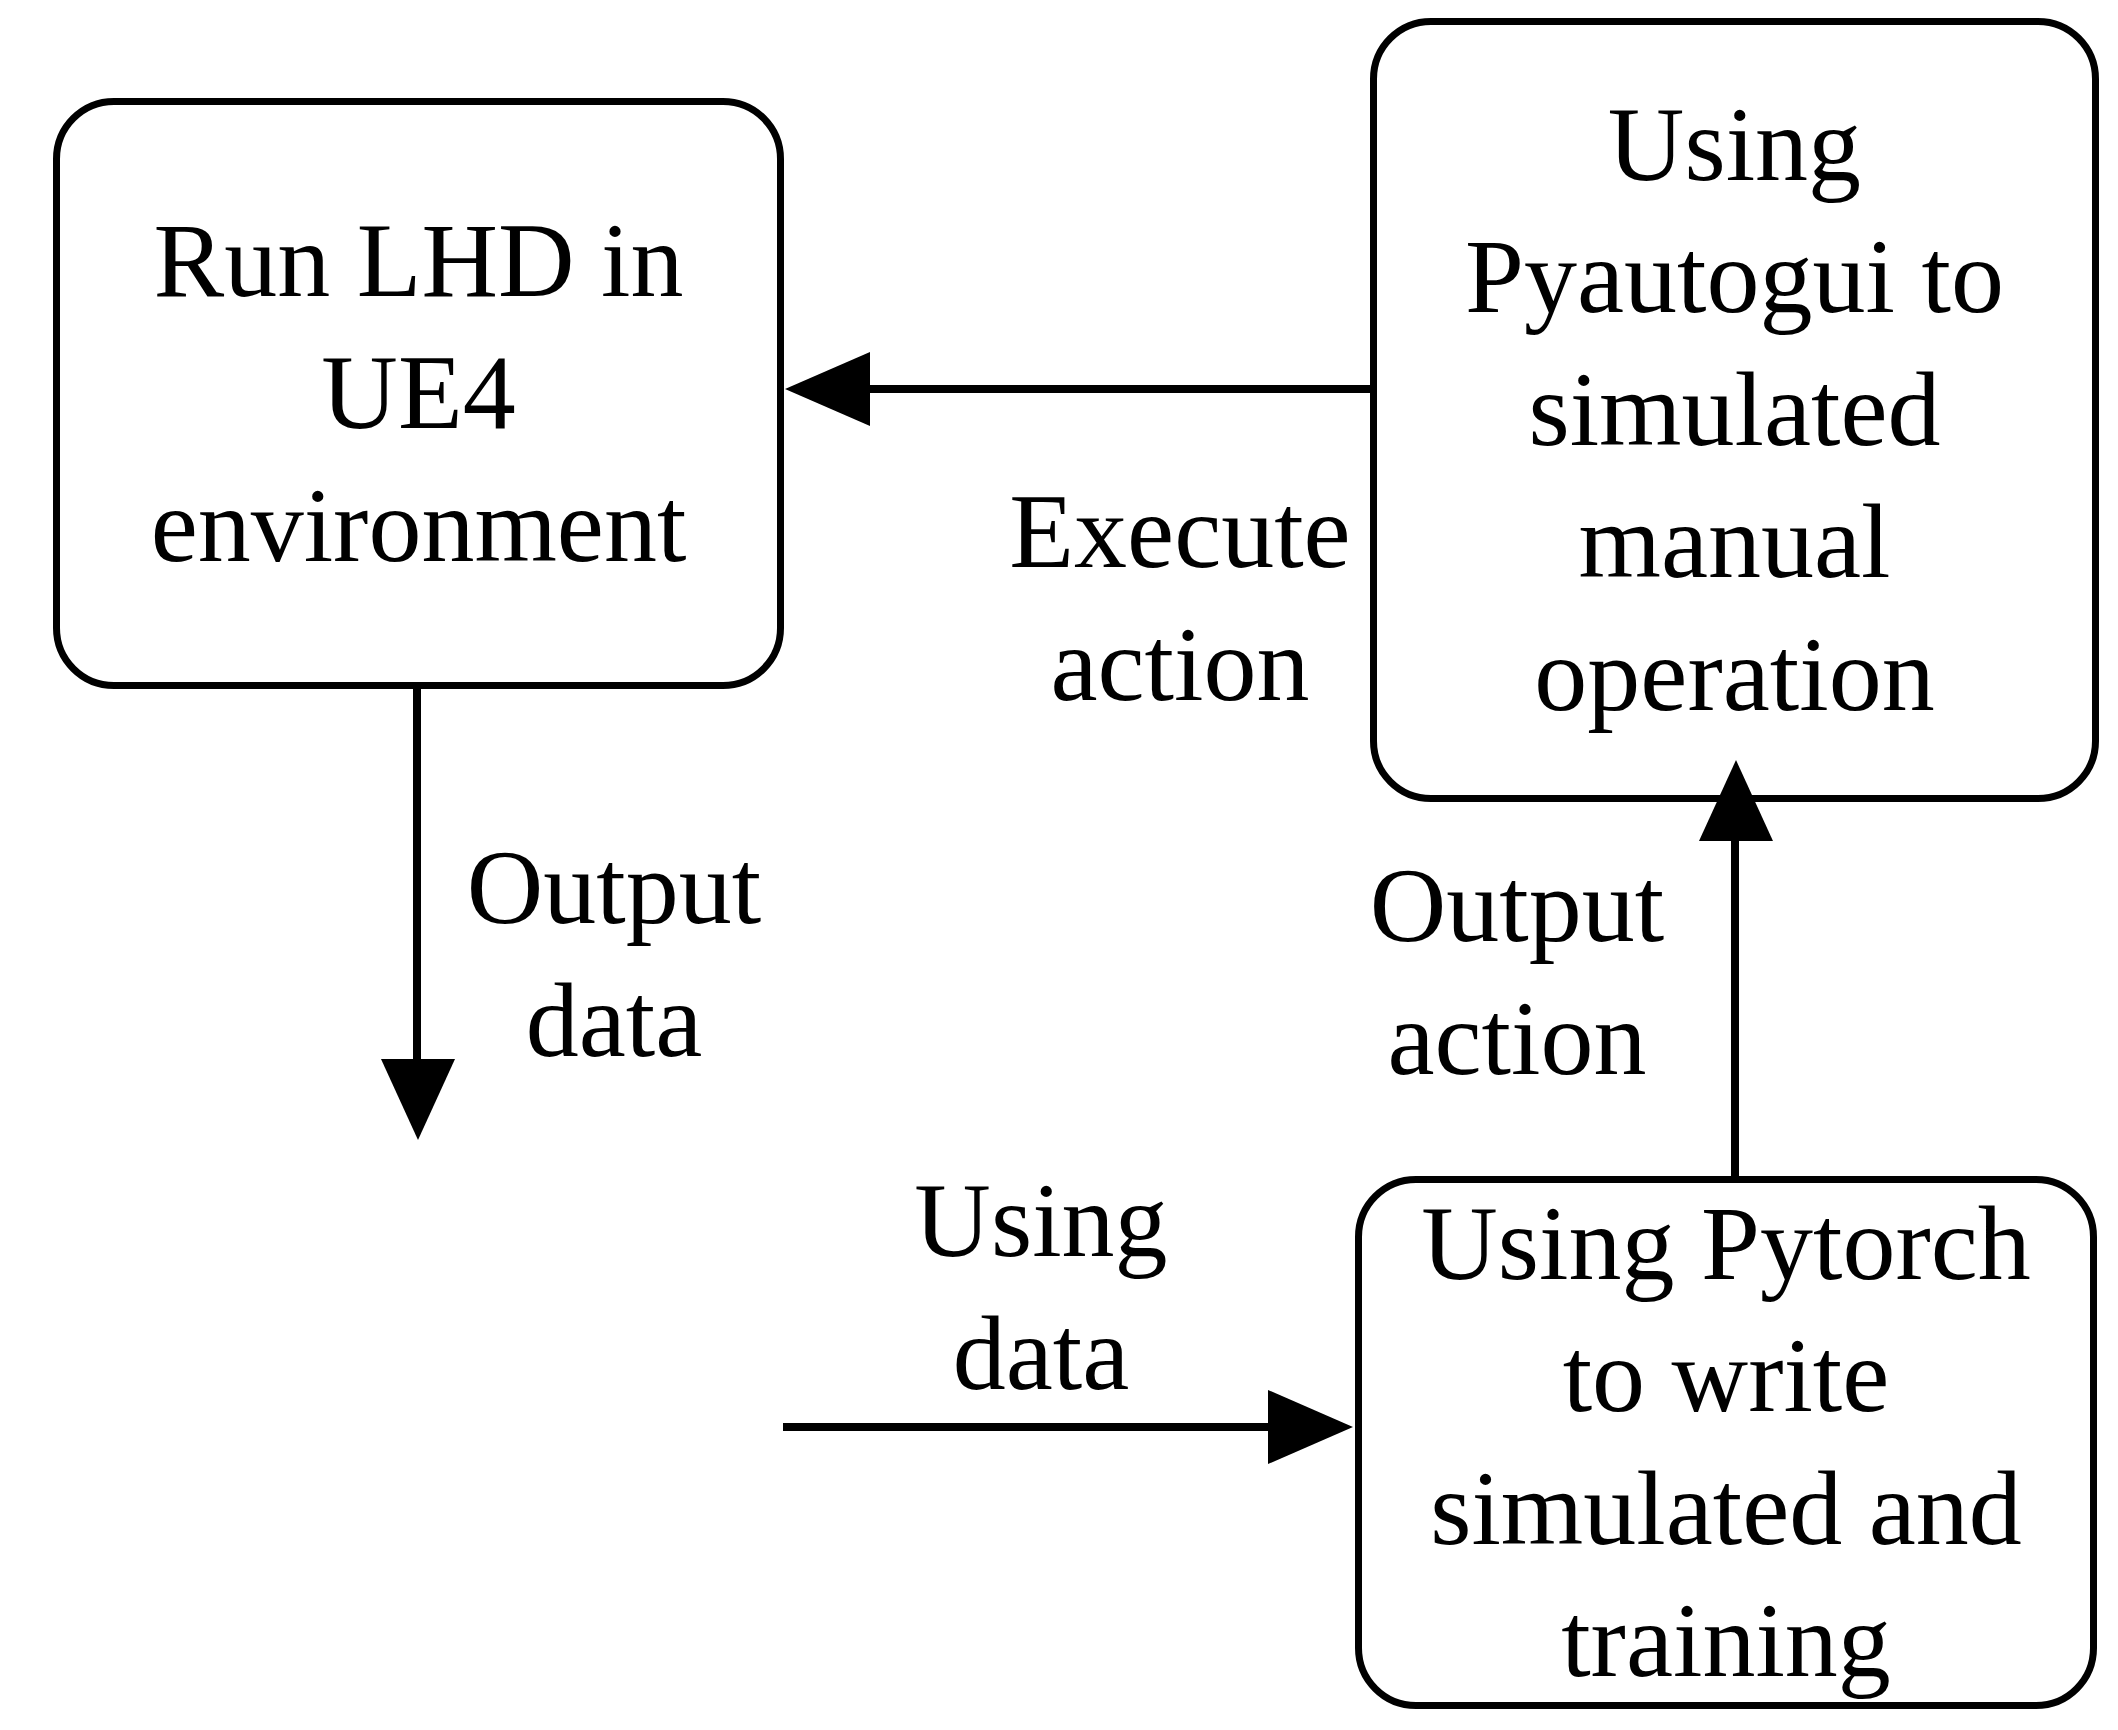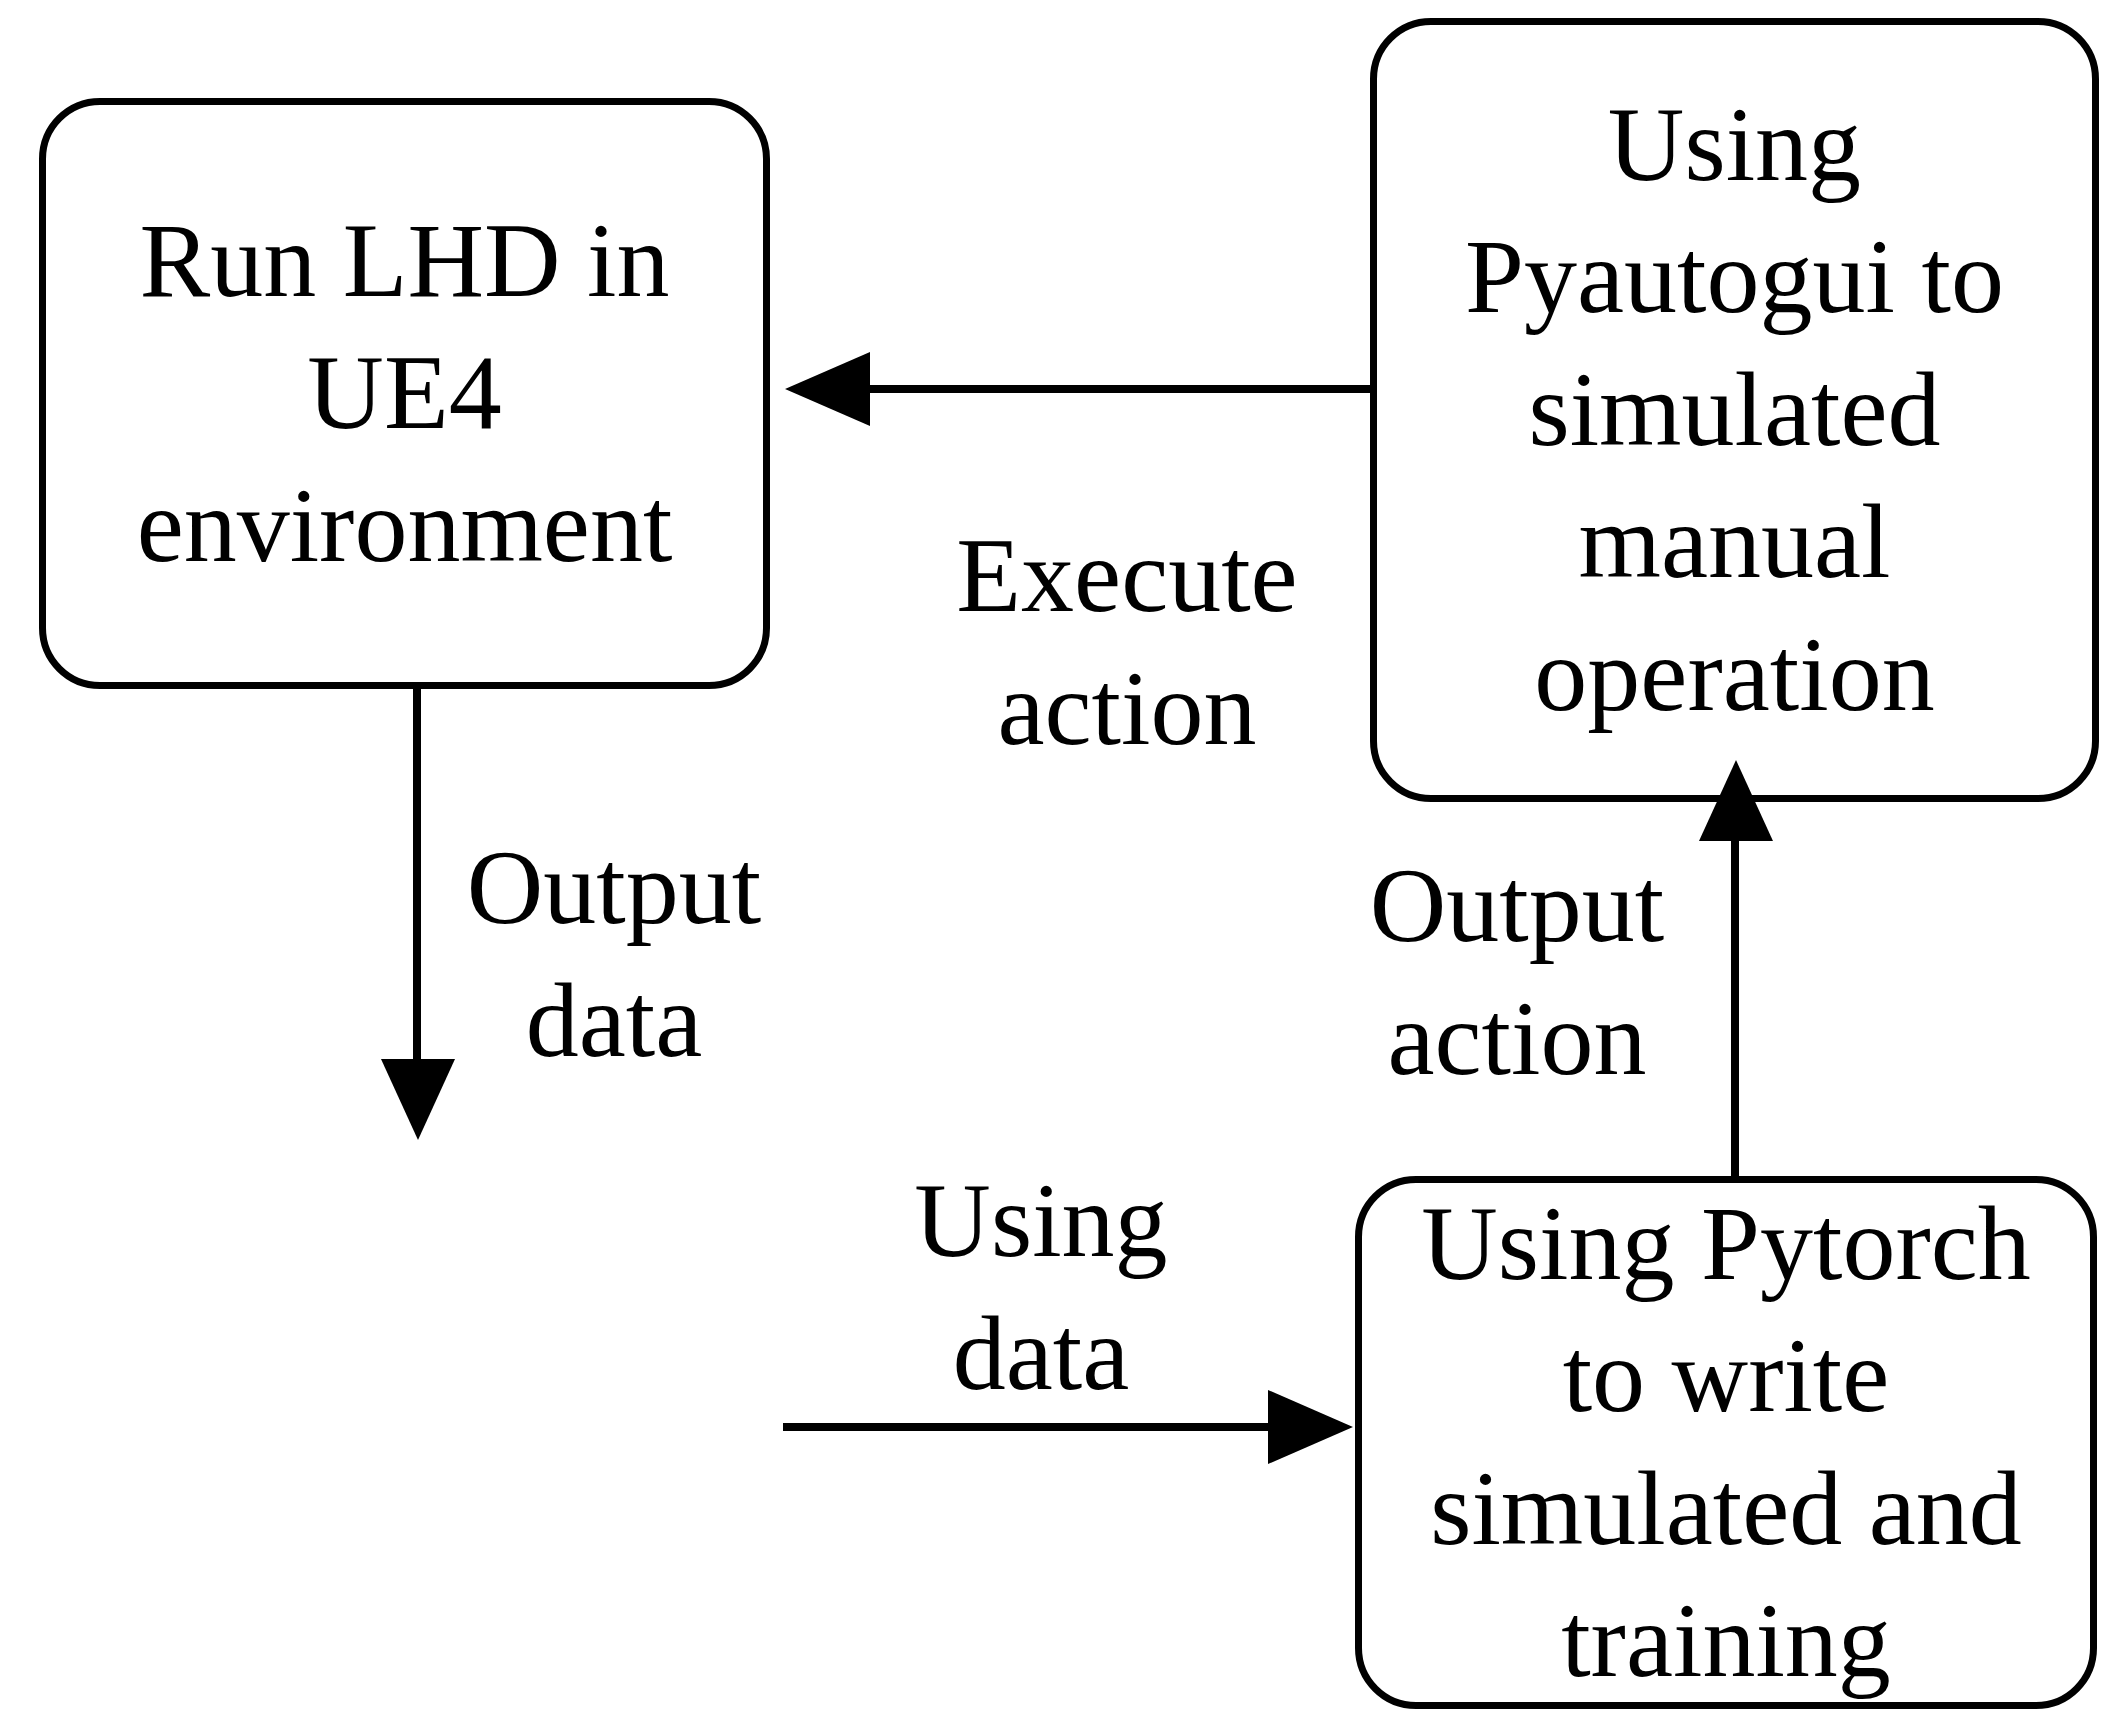--- a/index.html
+++ b/index.html
@@ -40,31 +40,31 @@
   .edge-line {
     position: absolute;
     background: #000000;
   }
   .arrowhead {
     position: absolute;
     width: 0;
     height: 0;
   }
   
-  .node-run-lhd    { left: 39px;   top: 98px;  width: 731px; height: 591px; }
+  .node-run-lhd    { left: 53px;   top: 98px;  width: 731px; height: 591px; }
   .node-pyautogui  { left: 1370px; top: 18px;   width: 729px; height: 784px; align-items: center; }
   .node-save-data  { left: 26px;   top: 1144px; width: 757px; height: 571px; }
   .node-pytorch    { left: 1355px; top: 1176px; width: 742px; height: 533px; }
   
   .line-execute    { left: 866px; top: 385px;  width: 504px; height: 8.1px; }
   .head-left       { left: 785px;  top: 352px;
                      border-top: 37px solid transparent;
                      border-bottom: 37px solid transparent;
                      border-right: 85px solid #000000; }
-  .label-execute   { left: 1127px; top: 598px; margin-top: 44px; }
+  .label-execute   { left: 1180px; top: 598px; }
   
   .line-output-data{ left: 413px;  top: 687px;  width: 8.1px;  height: 378px; }
   .head-down       { left: 381px;  top: 1059px;
                      border-left: 37px solid transparent;
                      border-right: 37px solid transparent;
                      border-top: 81px solid #000000; }
   .label-output-data{ left: 614px; top: 954px; }
   
   .line-read       { left: 783px;  top: 1423px; width: 488px; height: 8.1px; }
   .head-right      { left: 1268px; top: 1390px;

